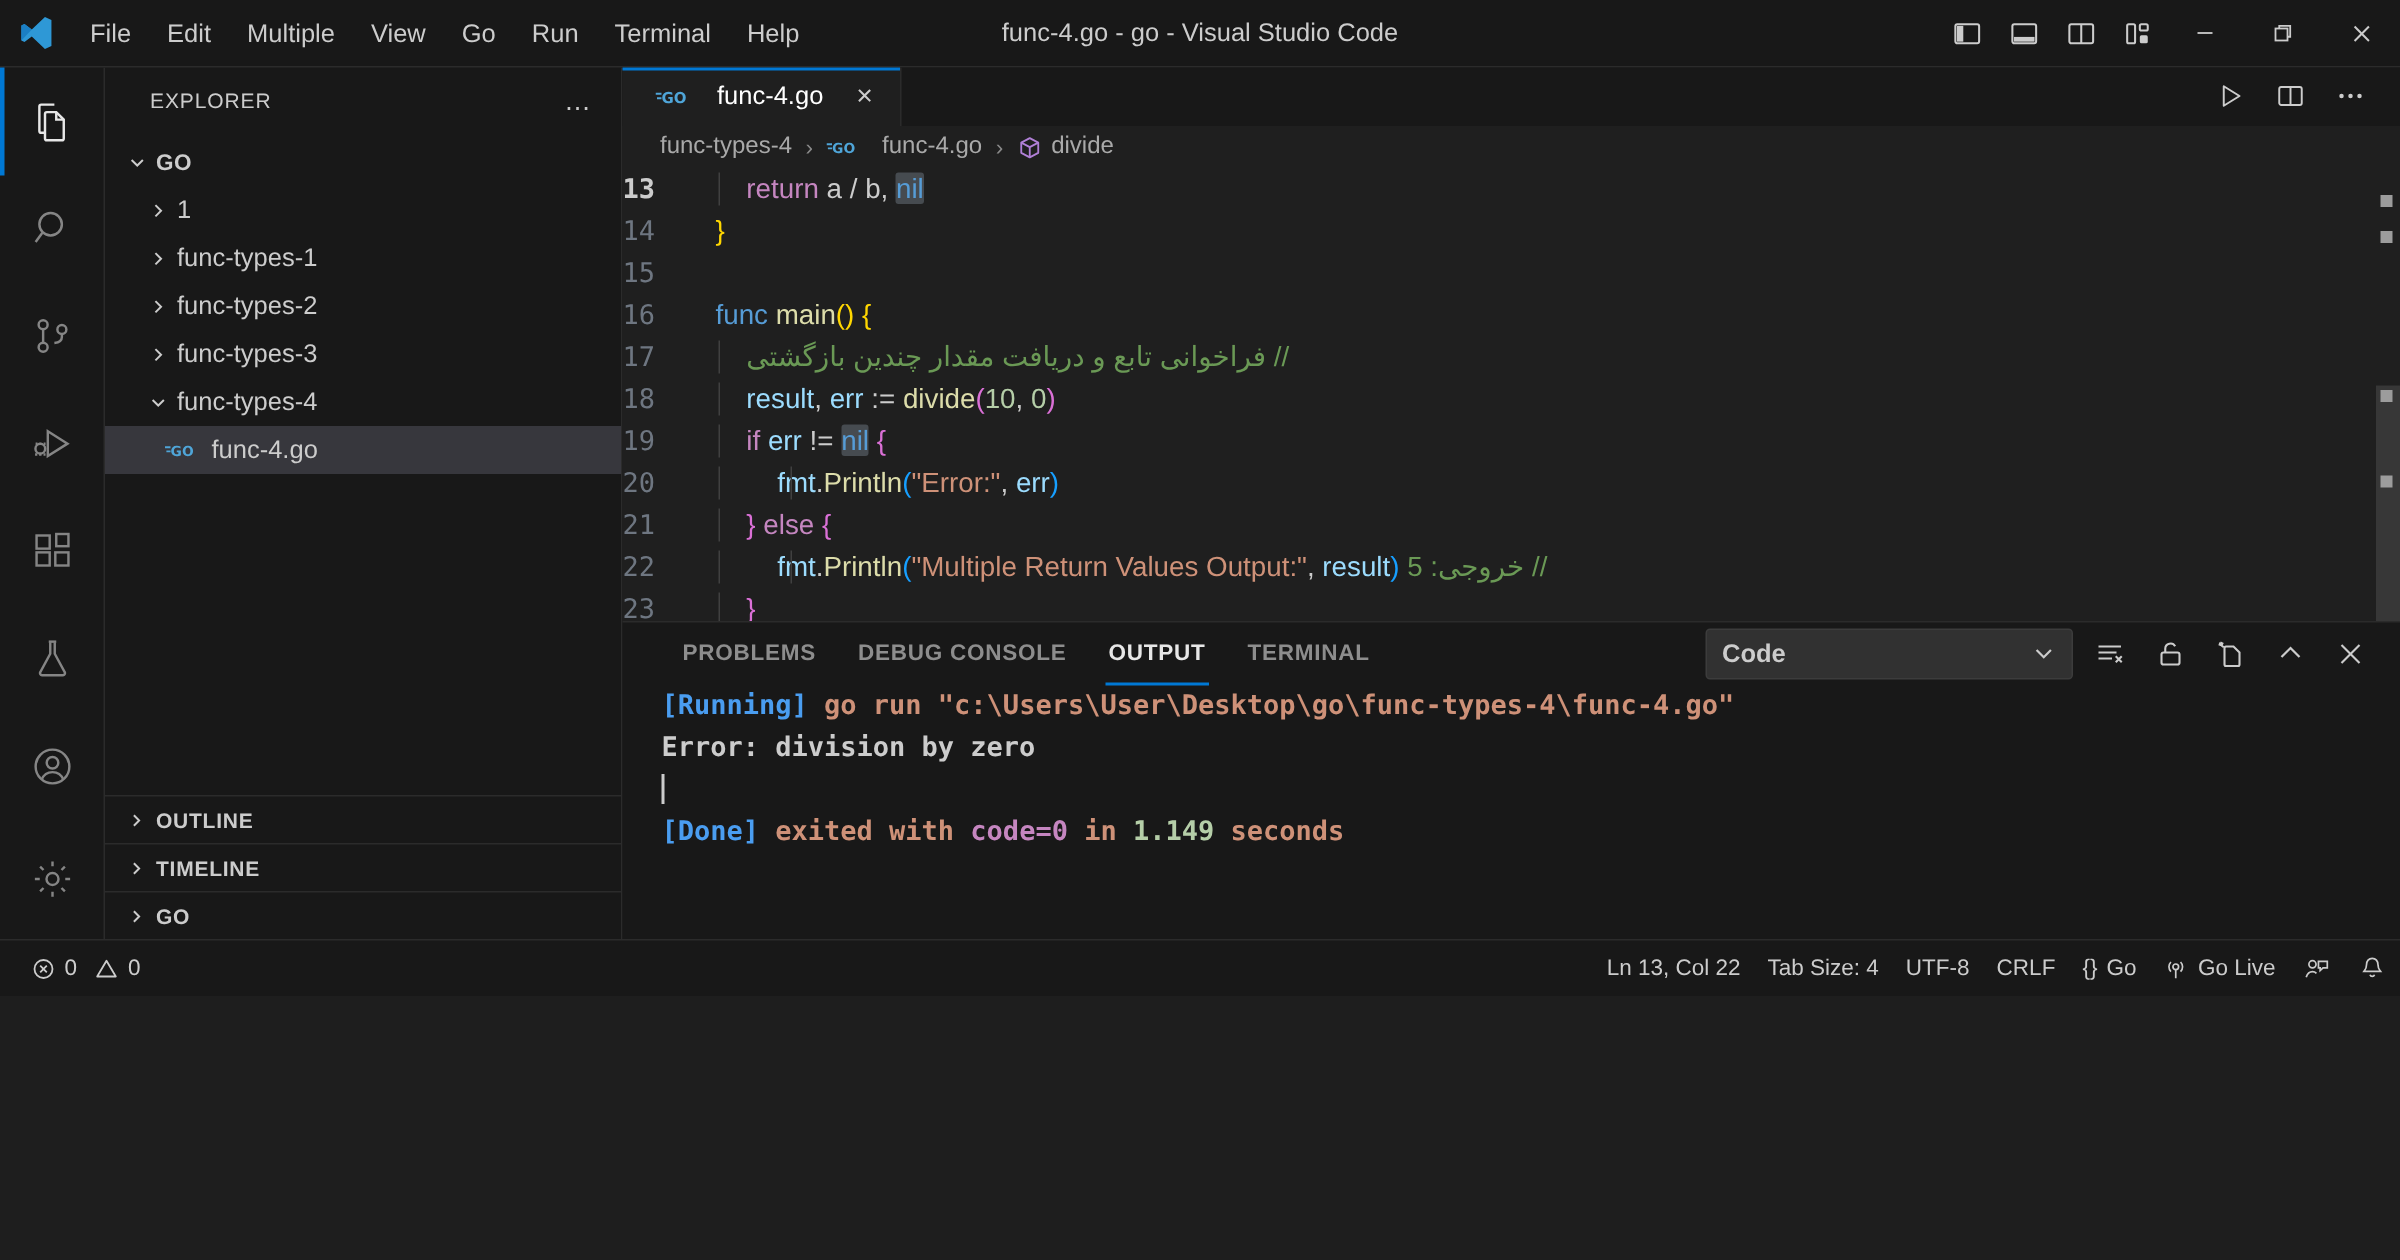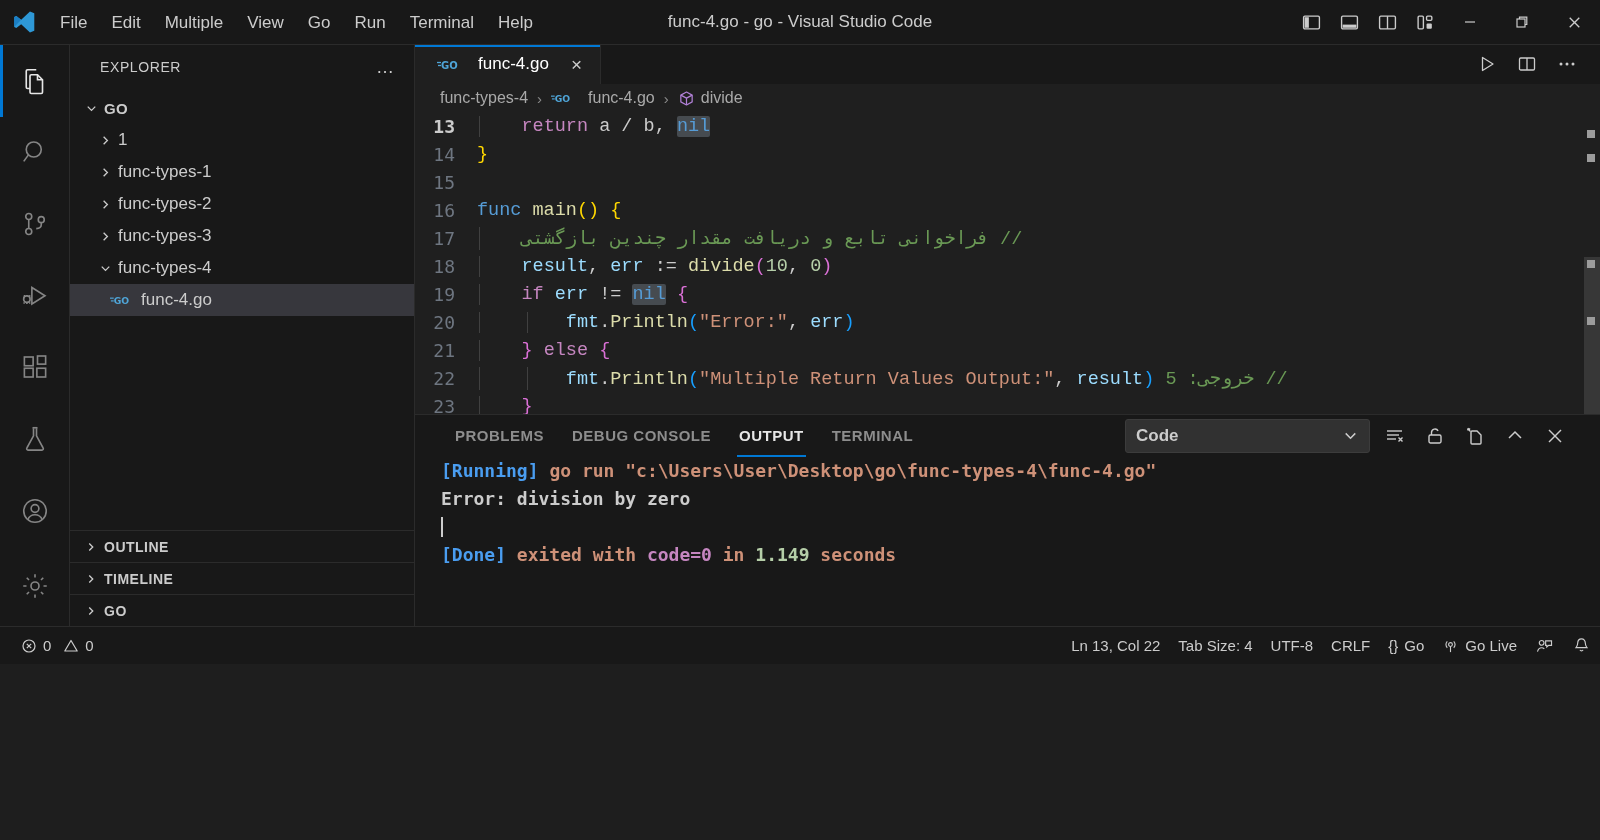--- a/index.html
+++ b/index.html
@@ -101,26 +101,26 @@
     font-size: 16px; color: #a9a9a9; background: #1f1f1f;
   }
   .bc-item { display: flex; align-items: center; gap: 6px; padding: 1px 3px; border-radius: 3px; }
   .bc-sep { color: #8a8a8a; font-size: 15px; }
 
   
   .code-area { flex: 1 1 auto; position: relative; overflow: hidden; background: #1f1f1f; }
   .code-scroll { position: relative; }
   .code-line { height: 28px; display: flex; align-items: center; position: relative; white-space: pre; }
   .gutter {
-    width: 62px; flex: 0 0 62px; text-align: right; padding-right: 22px;
+    width: 62px; flex: 0 0 62px; text-align: left; padding-right: 22px;
     color: #6e7681; font-family: "DejaVu Sans Mono", monospace; font-size: 18px;
   }
   .code-line.cur .gutter { color: #cccccc; font-weight: bold; }
   .code-text {
-    font-family: Liberation Mono, monospace; font-size: 18.5px; color: #cccccc;
+    font-family: Liberation Sans, sans-serif; font-size: 18.5px; color: #cccccc;
     flex: 1 1 auto; position: relative;
   }
   .indent-guide {
     position: absolute; top: 0; bottom: 0; width: 1px; background: #404040;
   }
   
   .t-kw   { color: #c586c0; }
   .t-kw2  { color: #569cd6; }
   .t-fn   { color: #dcdcaa; }
   .t-var  { color: #9cdcfe; }
@@ -144,21 +144,21 @@
   .panel { height: 212px; flex: 0 0 212px; background: #181818; border-top: 1px solid #2b2b2b; display: flex; flex-direction: column; font-weight: bold; }
   .panel-head { height: 42px; display: flex; align-items: center; padding-left: 26px; }
   .panel-tab {
     font-size: 15px; letter-spacing: .5px; color: #8d8d8d; padding: 0 14px; height: 42px;
     display: flex; align-items: center; position: relative;
   }
   .panel-tab.active { color: #e7e7e7; }
   .panel-tab.active::after {
     content: ""; position: absolute; left: 12px; right: 12px; bottom: 0; height: 2px; background: #0078d4;
   }
-  .panel-actions { margin-left: auto; display: flex; align-items: center; gap: 10px; padding-right: 30px; }
+  .panel-actions { margin-left: auto; display: flex; align-items: center; gap: 10px; padding-right: 18px; }
   .panel-select {
     width: 245px; height: 34px; background: #313131; border: 1px solid #3c3c3c; border-radius: 3px;
     display: flex; align-items: center; padding: 0 10px; font-size: 17px; color: #cccccc;
   }
   .panel-select .chev { margin-left: auto; color: #cccccc; }
   .pa-btn { width: 30px; height: 30px; display: flex; align-items: center; justify-content: center; color: #cccccc; border-radius: 4px; }
   .panel-body {
     flex: 1 1 auto; overflow: hidden; padding-left: 26px; position: relative;
     font-family: "DejaVu Sans Mono", monospace; font-size: 18px;
   }

